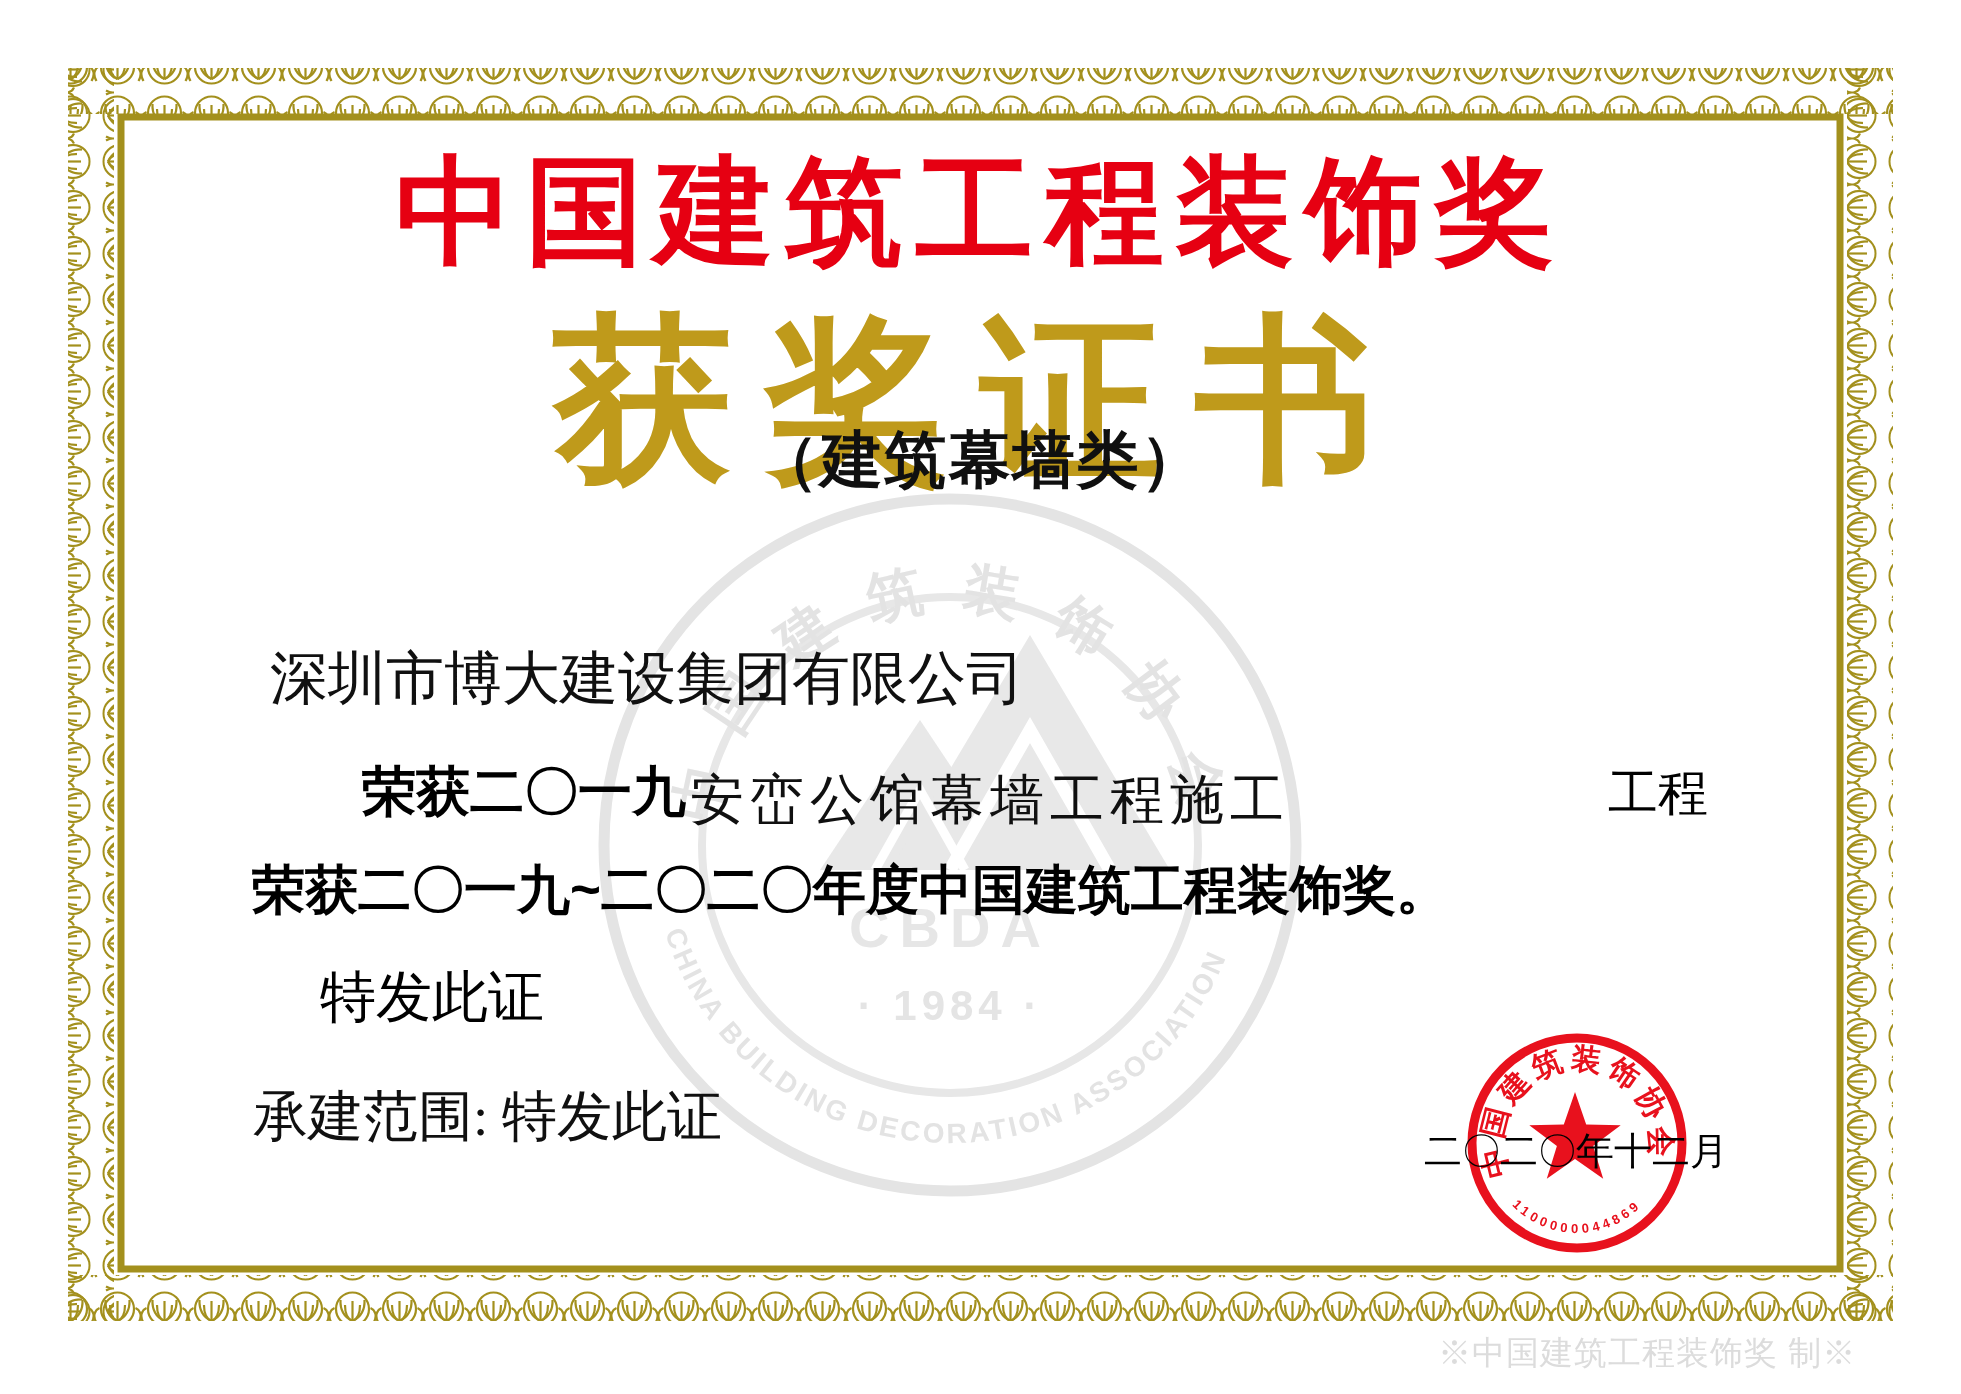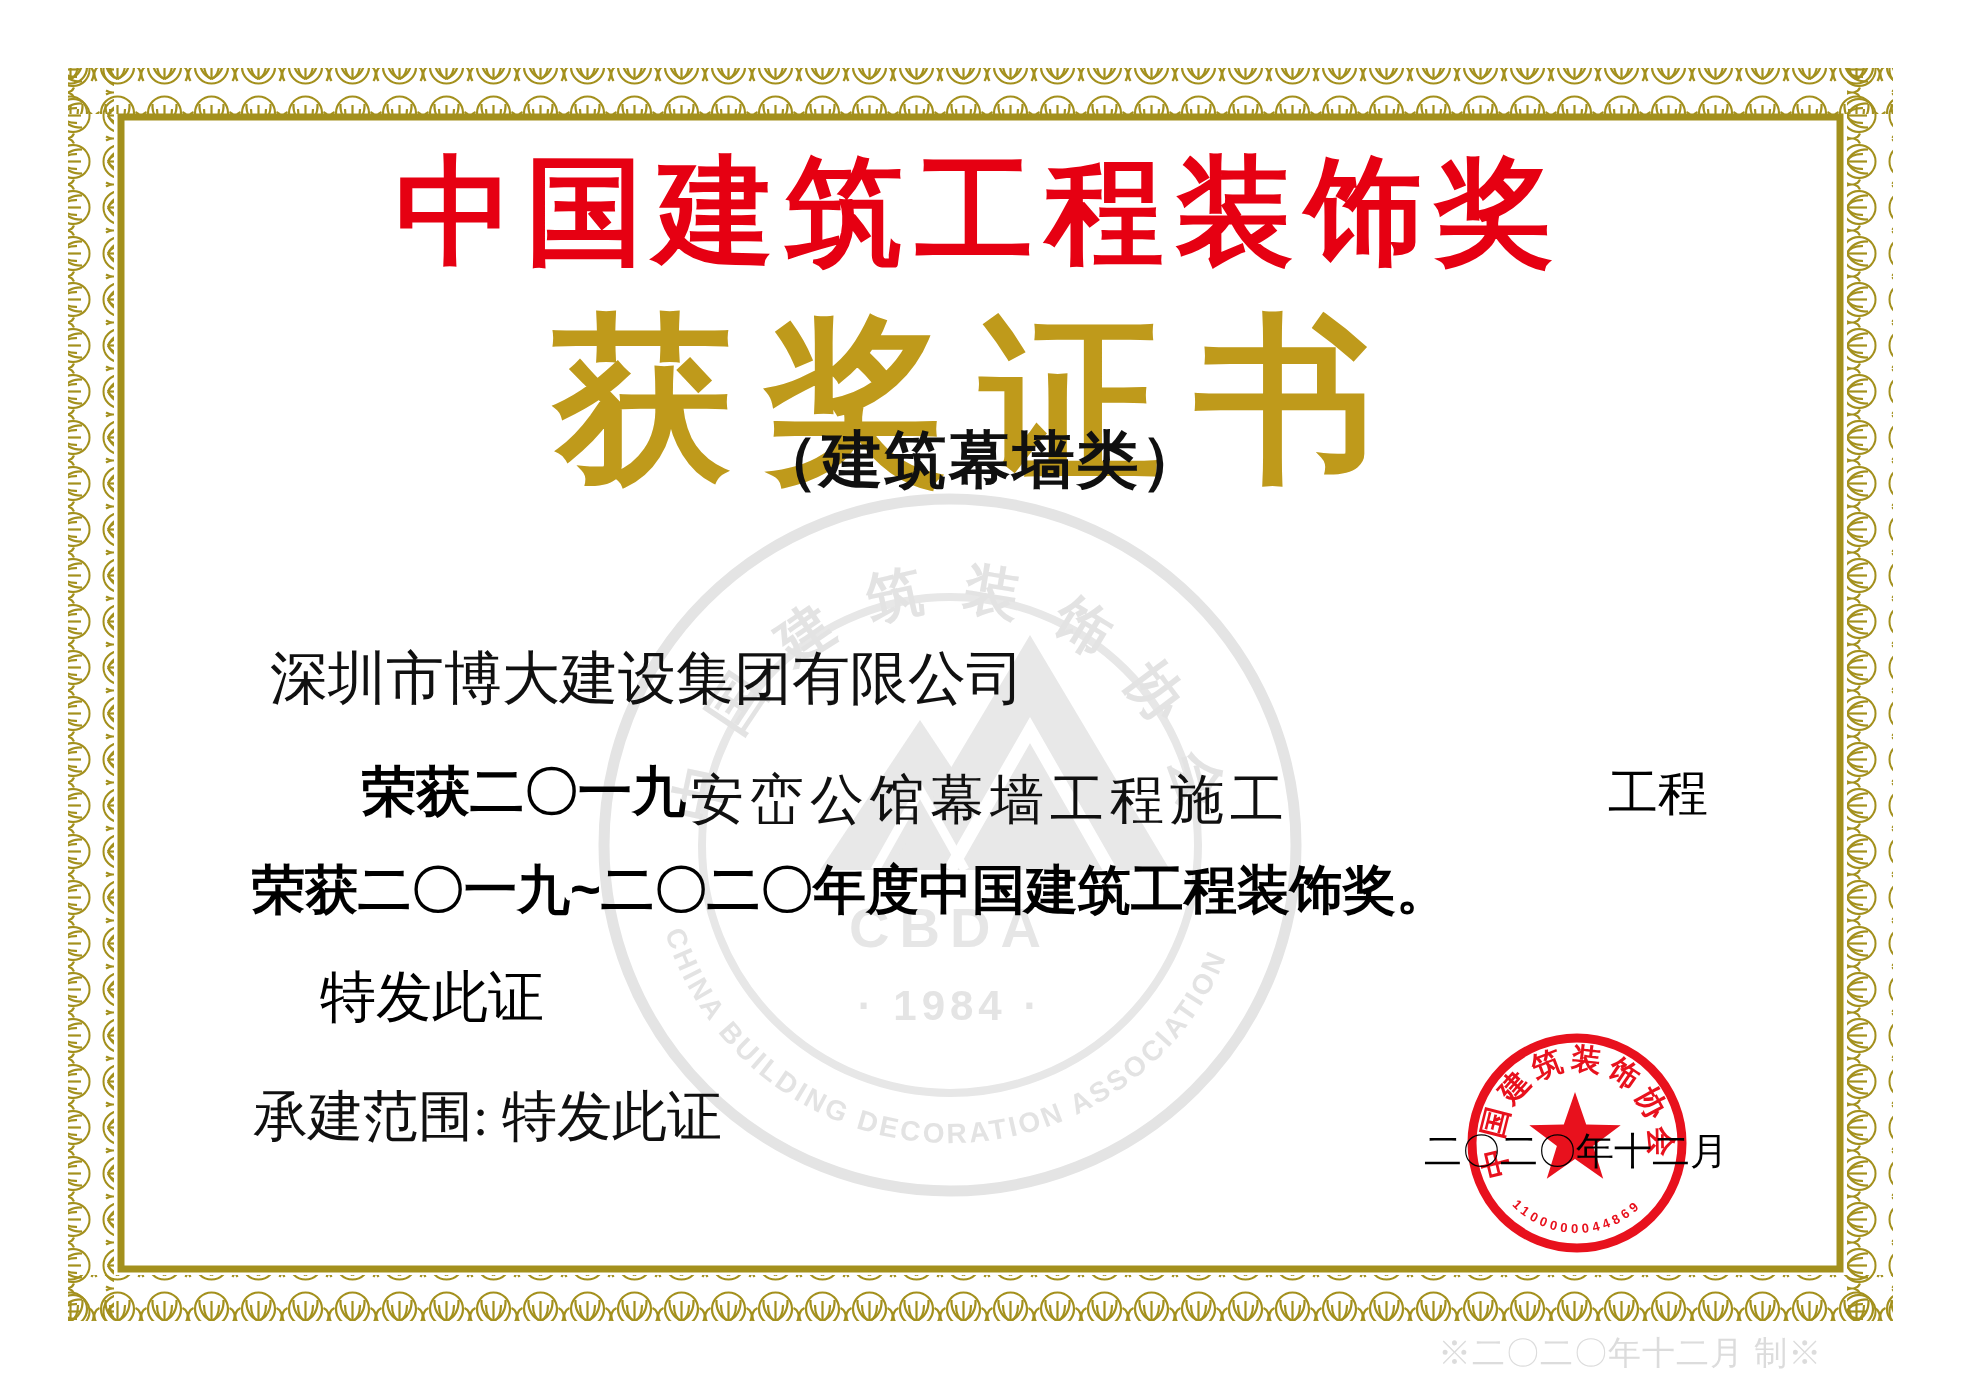--- a/index.html
+++ b/index.html
@@ -90,21 +90,21 @@
   <div class="abs centered t-gold">获奖证书</div>
   <div class="abs centered t-cat">（建筑幕墙类）</div>
   <div class="abs company">深圳市博大建设集团有限公司</div>
   <div class="abs body-prefix">荣获二〇一九</div>
   <div class="abs project">安峦公馆幕墙工程施工</div>
   <div class="abs body-suffix">工程</div>
   <div class="abs award">荣获二〇一九~二〇二〇年度中国建筑工程装饰奖。</div>
   <div class="abs issue">特发此证</div>
   <div class="abs scope">承建范围: 特发此证</div>
   <div class="abs date">二〇二〇年十二月</div>
-  <div class="abs footer">※二〇二〇年十二月  制※</div>
+  <div class="abs footer">※中国建筑工程装饰奖  制※</div>
 
   <svg class="seal-svg" width="230" height="230" viewBox="0 0 230 230">
     <circle cx="115" cy="115" r="105" fill="none" stroke="#e8111d" stroke-width="9"></circle>
     <polygon fill="#e8111d" points="113,64 124.2,96.6 158.7,97.2 131.1,117.9 141.2,150.8 113,131 84.8,150.8 94.9,117.9 67.3,97.2 101.8,96.6"></polygon>
     <defs>
       <path id="seal-top-arc" d="M 47.9 146.3 A 74 74 0 1 1 182.1 146.3"></path>
       <path id="seal-bottom-arc" d="M 33.4 153 A 90 90 0 0 0 196.6 153"></path>
     </defs>
     <text font-size="30" font-weight="700" fill="#e8111d" font-family="Liberation Serif, serif">
       <textPath href="#seal-top-arc" textLength="278" lengthAdjust="spacing">中国建筑装饰协会</textPath>

